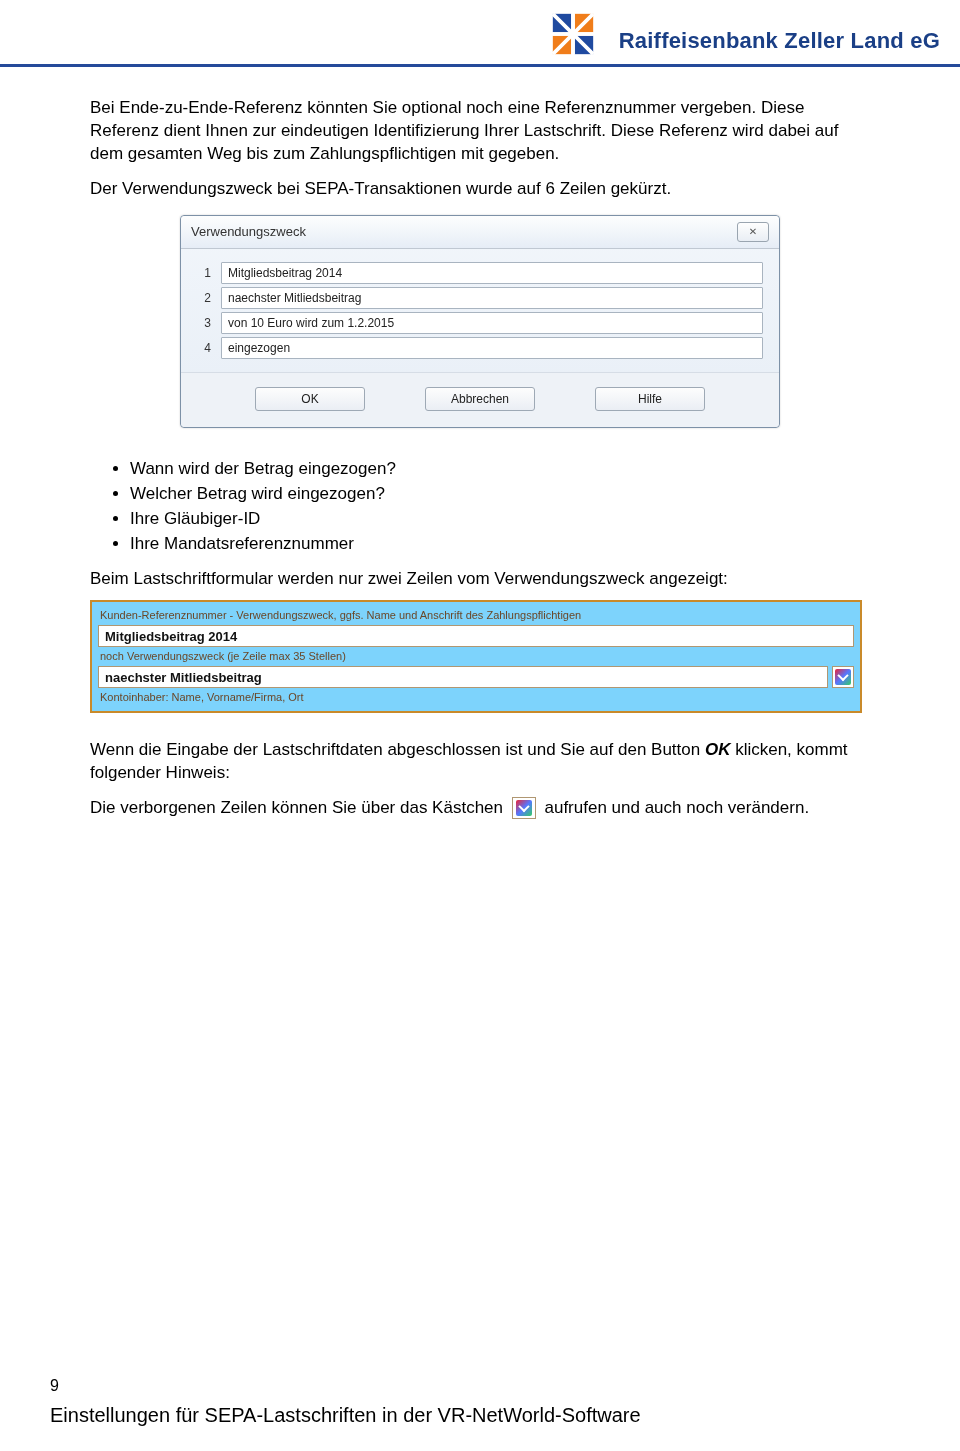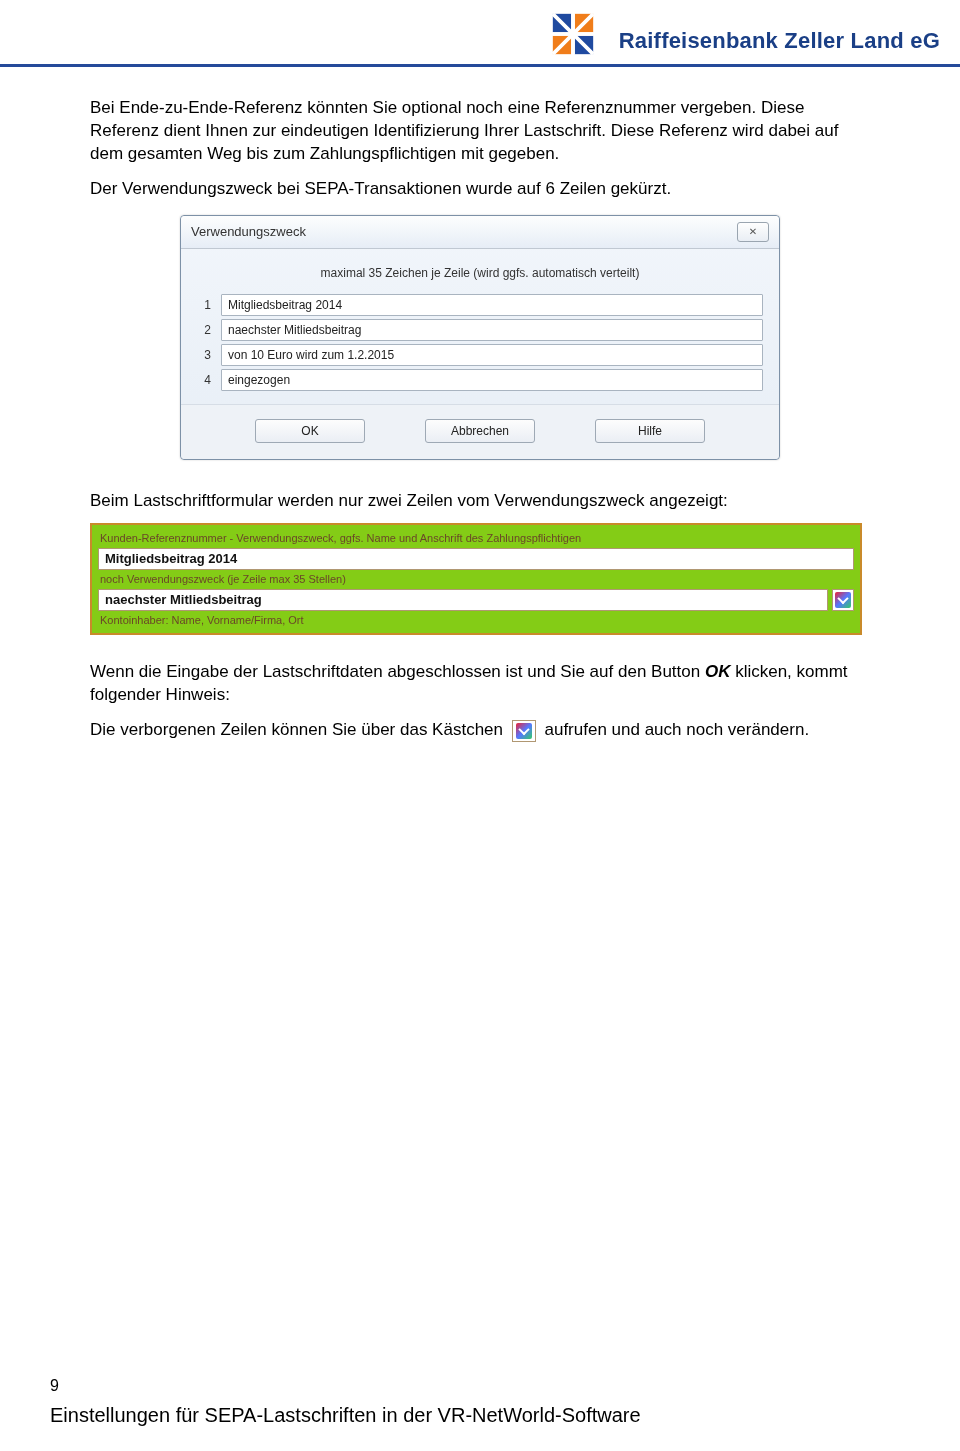--- a/index.html
+++ b/index.html
@@ -101,21 +101,21 @@
     font-size: 12px;
     display: flex; align-items: center; justify-content: center;
   }
 
   ul.bullets { list-style: disc; margin: 4px 0 10px 40px; }
   ul.bullets li { margin: 2px 0; }
 
   
   .form2 {
     border: 2px solid #c98a2a;
-    background: #84cc16;
+    background: #7dd3fc;
     margin: 10px 8px 26px 0;
     font-family: Tahoma, sans-serif;
     font-size: 12px;
     color: #5a3b1f;
     padding: 4px 6px 4px 6px;
   }
   .f2-label {
     color: #6a4728;
     font-size: 11px;
     padding: 2px 2px;
@@ -197,21 +197,20 @@
     <p>Der Verwendungszweck bei SEPA-Transaktionen wurde auf 6 Zeilen gekürzt.</p>
 
     <div class="dialog">
       <div class="dialog-title">
         <span>Verwendungszweck</span>
         <span class="dialog-close">
           <span>✕</span>
         </span>
       </div>
       <div class="dialog-body">
-        <div class="dialog-hint">maximal 35 Zeichen je Zeile (wird ggfs. automatisch verteilt)</div>
         <div class="dlg-row">
           <span class="dlg-num">1</span>
           <input class="dlg-input" value="Mitgliedsbeitrag 2014" style="">
         </div>
         <div class="dlg-row">
           <span class="dlg-num">2</span>
           <input class="dlg-input" value="naechster Mitliedsbeitrag" style="">
         </div>
         <div class="dlg-row">
           <span class="dlg-num">3</span>
@@ -222,20 +221,26 @@
           <input class="dlg-input" value="eingezogen" style="">
         </div>
       </div>
       <div class="dialog-buttons">
         <div class="dlg-btn">OK</div>
         <div class="dlg-btn">Abbrechen</div>
         <div class="dlg-btn">Hilfe</div>
       </div>
     </div>
 
+    <ul class="bullets">
+      <li>Wann wird der Betrag eingezogen?</li>
+      <li>Welcher Betrag wird eingezogen?</li>
+      <li>Ihre Gläubiger-ID</li>
+      <li>Ihre Mandatsreferenznummer</li>
+    </ul>
     <p>Beim Lastschriftformular werden nur zwei Zeilen vom Verwendungszweck angezeigt:</p>
 
     <div class="form2">
       <div class="f2-label">Kunden-Referenznummer - Verwendungszweck, ggfs. Name und Anschrift des Zahlungspflichtigen</div>
       <div class="f2-input-row">
         <input class="f2-input" value="Mitgliedsbeitrag 2014" style="">
       </div>
       <div class="f2-label">noch Verwendungszweck (je Zeile max 35 Stellen)</div>
       <div class="f2-input-row">
         <input class="f2-input" value="naechster Mitliedsbeitrag" style="">

